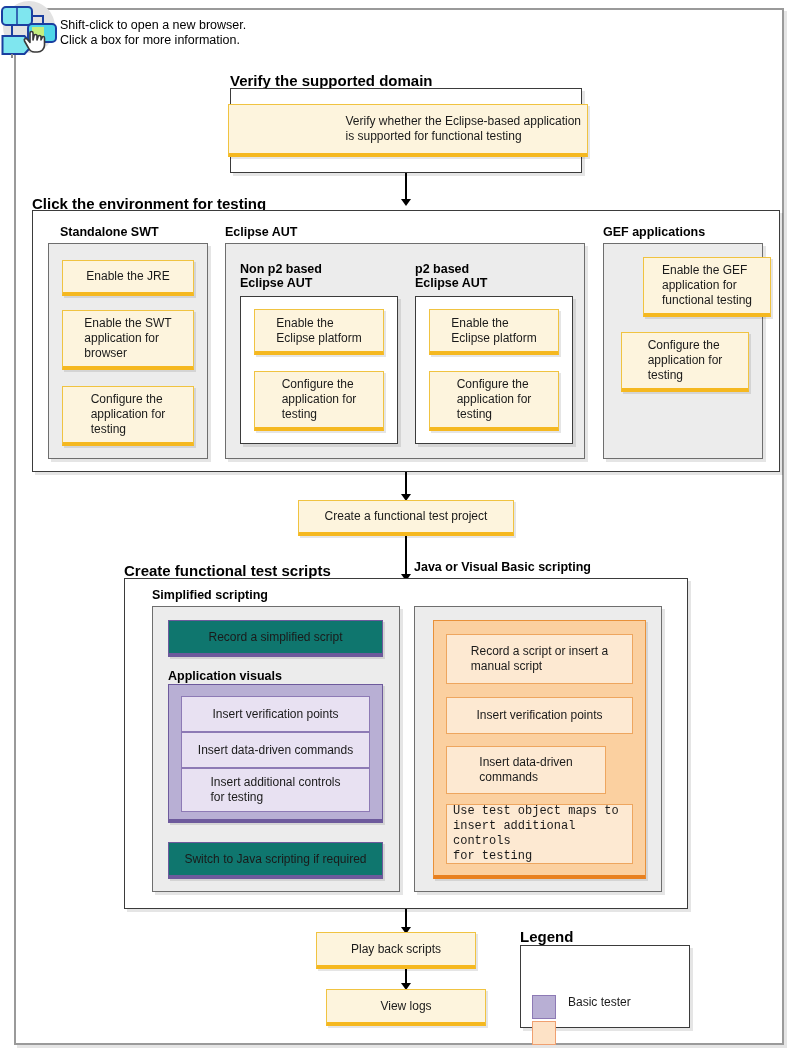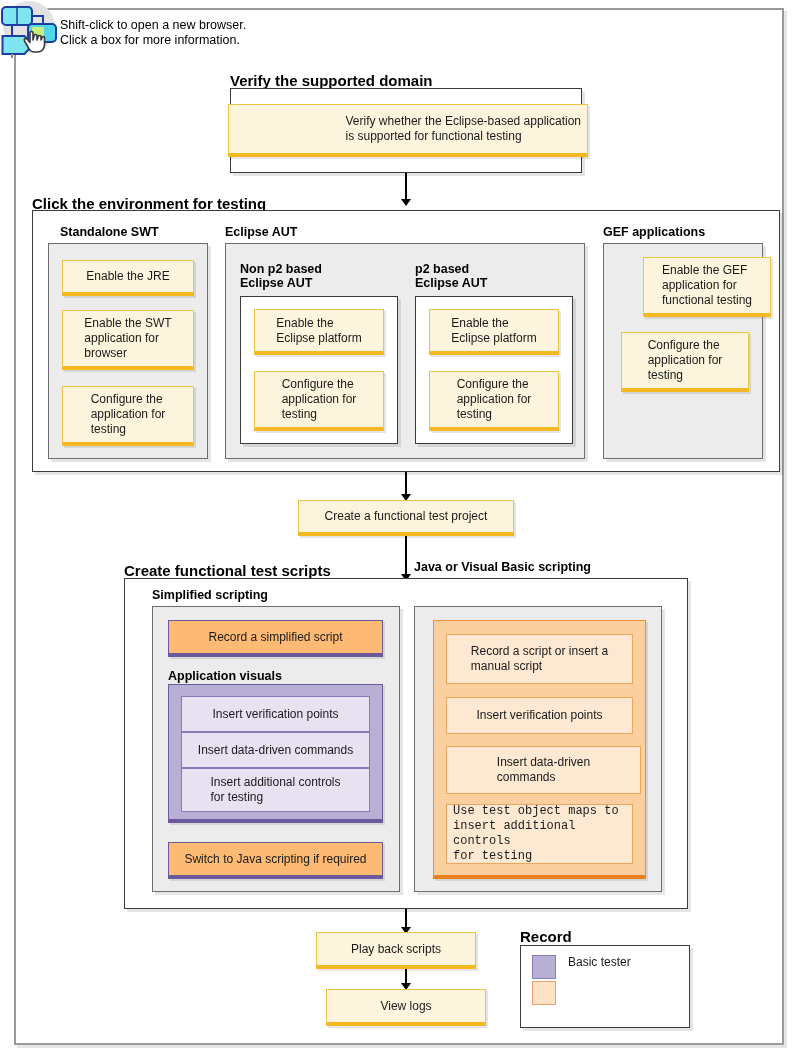--- a/index.html
+++ b/index.html
@@ -74,21 +74,21 @@
   
   .node-yellow {
     background: #fdf4dd;
     border: 1px solid #f0c341;
     border-bottom: 4px solid #f5b820;
     box-shadow: 2px 2px 0 0 rgba(0,0,0,0.10);
   }
 
   
   .node-purple {
-    background: #fdba74;
+    background: #0f766e;
     border: 1px solid #6d5a9c;
     border-bottom: 4px solid #6d5a9c;
     box-shadow: 2px 2px 0 0 rgba(0,0,0,0.10);
   }
   
   .node-purple-light {
     background: #e8e1f2;
     border: 1px solid #8d7ab5;
     box-shadow: none;
   }
@@ -122,21 +122,21 @@
     border-right: 5px solid transparent;
     border-top: 7px solid #000;
   }
 
   
   #legend-box {
     border: 1.5px solid #3b3b3b;
     background: #ffffff;
     box-shadow: 3px 3px 0 0 rgba(0,0,0,0.10);
   }
-  .legend-row { position: absolute; display: flex; align-items: flex-start; }
+  .legend-row { position: absolute; display: flex; align-items: flex-start; margin-top: 40px; }
   .swatch { width: 22px; height: 22px; flex: 0 0 22px; }
   .swatch-purple { background: #b8afd4; border: 1px solid #8d7ab5; }
   .swatch-orange { background: #fde2c6; border: 1px solid #f0a070; }
   .legend-text {
     font-size: 12px; line-height: 15px; color: #1a1a1a; margin-left: 12px;
   }
 </style>
 </head>
 <body>
 
@@ -314,21 +314,21 @@
 
 <div class="abs node node-orange-light" style="left:446px; top:634px; width:187px; height:50px;">
   <span class="t" style="white-space:pre-line;">Record a script or insert a
 manual script</span>
 </div>
 
 <div class="abs node node-orange-light center" style="left:446px; top:697px; width:187px; height:37px;">
   <span class="t" style="white-space:pre-line;">Insert verification points</span>
 </div>
 
-<div class="abs node node-orange-light" style="left:446px; top:746px; width:195px; height:48px;">
+<div class="abs node node-orange-light" style="left:446px; top:746px; width:160px; height:48px;">
   <span class="t" style="white-space:pre-line;">Insert data-driven
 commands</span>
 </div>
 
 <div class="abs node node-orange-light" style="left:446px; top:804px; width:187px; height:60px;">
   <span class="t" style="white-space:pre-line;font-family:Liberation Mono, monospace;">Use test object maps to
 insert additional controls
 for testing</span>
 </div>
 
@@ -339,21 +339,21 @@
   <span class="t">Play back scripts</span>
 </div>
 
 <div class="abs vline" style="left:405px; top:969px; width:1.5px; height:16px;"></div>
 <div class="abs arrowhead" style="left:401px; top:983px;"></div>
 
 <div class="abs node node-yellow center" style="left:326px; top:989px; width:160px; height:37px;">
   <span class="t">View logs</span>
 </div>
 
-<div class="abs group-label" style="left:520px; top:928px;">Record</div>
+<div class="abs group-label" style="left:520px; top:928px;">Legend</div>
 
 <div class="abs" id="legend-box" style="left:520px; top:945px; width:170px; height:83px;"></div>
 
 <div class="legend-row" style="left:532px; top:955px; width:150px;">
   <span class="swatch swatch-purple"></span>
   <span class="legend-text" style="white-space:pre-line;">Basic tester</span>
 </div>
 
 <div class="legend-row" style="left:532px; top:981px; width:150px;">
   <span class="swatch swatch-orange"></span>

